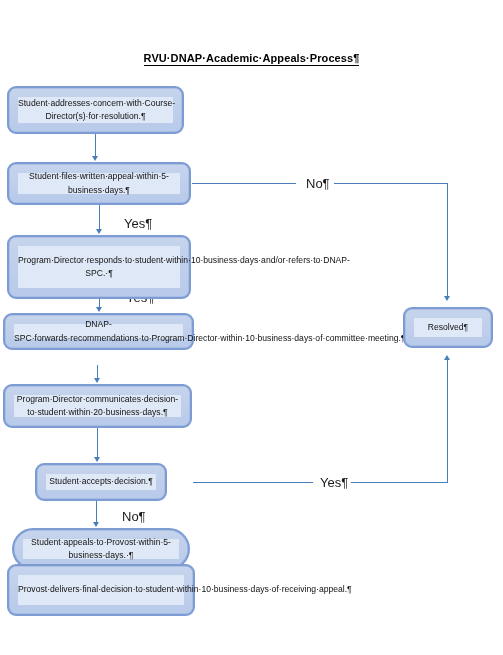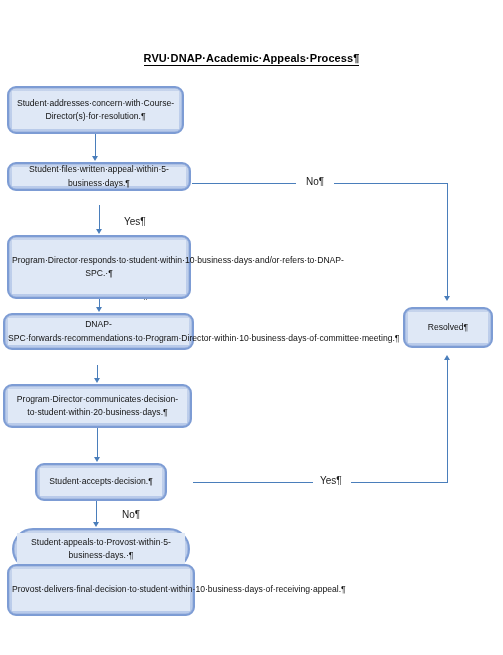--- a/index.html
+++ b/index.html
@@ -28,21 +28,21 @@
     padding-bottom:1px;
   }
 
   
   .node{
     position:absolute;
     box-sizing:border-box;
     border:2px solid #7d9cd4;
     border-radius:9px;
     background:linear-gradient(to bottom,#c6d4ec 0%,#b8caea 100%);
-    padding:3px;
+    padding:9px;
     box-shadow:0 0 0 0.5px #95aedb inset;
   }
   .node .inner{
     box-sizing:border-box;
     width:100%;height:100%;
     background:#dfe8f6;
     display:flex;
     align-items:center;
     justify-content:center;
     text-align:center;
@@ -53,21 +53,21 @@
     font-size:8.6px;
     line-height:13.5px;
     color:#111111;
     padding:0 3px;
     word-spacing:-0.3px;
   }
 
   
   .elabel{
     position:absolute;
-    font-size:10px;
+    font-size:13px;
     color:#1a1a1a;
     white-space:nowrap;
   }
 
   
   .vline{position:absolute;width:1px;background:#4a7ebb;}
   .hline{position:absolute;height:1px;background:#4a7ebb;}
   .arrow-down{
     position:absolute;
     width:0;height:0;
@@ -128,21 +128,21 @@
   <div class="elabel" style="left:126px;top:290px;">Yes¶</div>
   <div class="elabel" style="left:320px;top:475px;">Yes¶</div>
   <div class="elabel" style="left:122px;top:509px;">No¶</div>
 
   <div class="node" style="left:7px;top:86px;width:177px;height:48px;">
     <div class="inner">
       <span class="txt">Student·addresses·concern·with·Course-Director(s)·for·resolution.¶</span>
     </div>
   </div>
 
-  <div class="node" style="left:7px;top:162px;width:184px;height:29px;">
+  <div class="node" style="left:7px;top:162px;width:184px;height:43px;">
     <div class="inner">
       <span class="txt">Student·files·written·appeal·within·5-business·days.¶</span>
     </div>
   </div>
 
   <div class="node" style="left:7px;top:235px;width:184px;height:64px;">
     <div class="inner">
       <span class="txt">Program·Director·responds·to·student·within·10·business·days·and/or·refers·to·DNAP-SPC.·¶</span>
     </div>
   </div>

